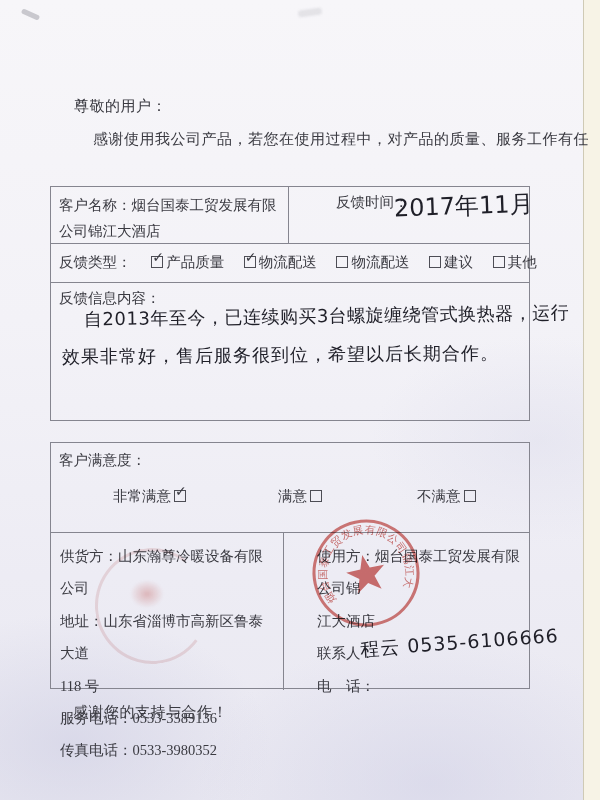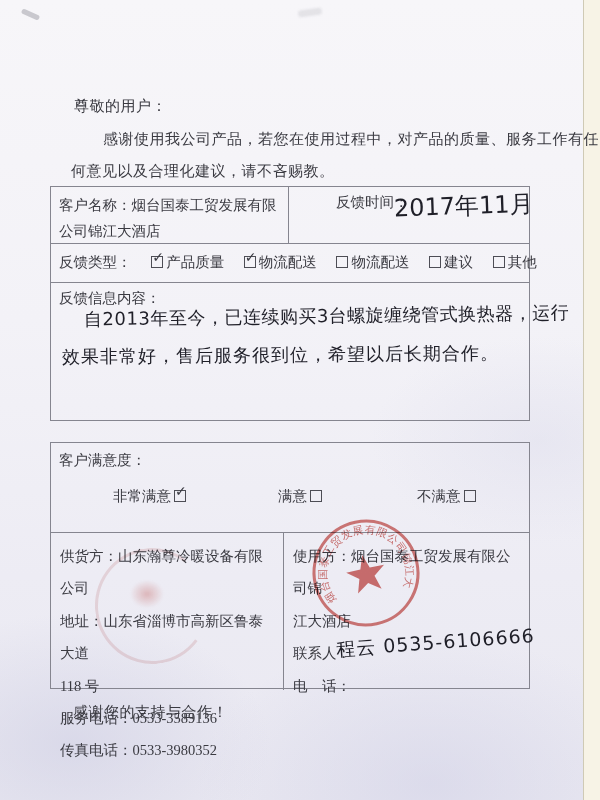--- a/index.html
+++ b/index.html
@@ -16,39 +16,39 @@
   }
   .edge-right{position:absolute;top:0;right:0;width:16px;height:800px;
     background:#f7f3e6;border-left:1px solid rgba(175,168,140,.55);}
   .smudge{position:absolute;border-radius:3px;}
   .sm1{left:21px;top:12px;width:19px;height:5px;background:rgba(125,125,138,.38);transform:rotate(24deg);}
   .sm2{left:298px;top:9px;width:24px;height:7px;background:rgba(150,150,162,.2);transform:rotate(-8deg);filter:blur(1px);}
   .title{position:absolute;left:0;top:56px;width:584px;text-align:center;
     font-size:23px;font-weight:700;letter-spacing:3px;color:#2b2b31;}
   .pline{position:absolute;font-size:15px;letter-spacing:.5px;color:#3a3a41;white-space:nowrap;}
   .salutation{left:74px;top:97px;}
-  .intro1{left:103px;top:130px;}
+  .intro1{left:93px;top:130px;}
   .intro2{left:71px;top:162px;}
   .closing{left:73px;top:703px;}
 
   .tbl{position:absolute;left:50px;width:480px;box-sizing:border-box;
     border:1px solid #85858f;font-size:14.5px;color:#3a3a41;}
   #tbl1{top:186px;height:235px;}
   #tbl2{top:442px;height:247px;}
 
   .r1{display:flex;height:56px;gap:39px;}
   .cell{box-sizing:border-box;}
   .name-cell{width:238px;border-right:1px solid #85858f;padding:5px 8px;line-height:26px;}
   .time-cell{flex:1;position:relative;padding:6px 8px;}
   .r2{border-top:1px solid #85858f;height:38px;line-height:37px;padding-left:8px;white-space:nowrap;}
   .r3{border-top:1px solid #85858f;position:relative;height:138px;}
   .r3 .plabel{padding:6px 8px;}
   .r4{position:relative;height:89px;}
   .r4 .plabel{padding:8px 8px;}
-  .r5{display:flex;border-top:1px solid #85858f;height:157px;}
+  .r5{display:flex;border-top:1px solid #85858f;height:157px;gap:24px;}
   .sup-cell{width:233px;border-right:1px solid #85858f;padding:7px 9px;line-height:32.4px;}
   .use-cell{flex:1;position:relative;padding:7px 9px;line-height:32.4px;}
 
   .opt{margin-right:13px;}
   .cb{display:inline-block;width:12px;height:12px;border:1px solid #4d4d55;
     box-sizing:border-box;vertical-align:-1px;margin:0 3px;position:relative;}
   .cb .mark{position:absolute;left:0px;top:-7px;font-size:14px;line-height:14px;
     font-family:"DejaVu Sans",sans-serif;color:#3a3a42;}
   .satopt{position:absolute;top:44px;white-space:nowrap;}
   .sat1{left:62px;} .sat2{left:227px;} .sat3{left:366px;}
@@ -70,21 +70,20 @@
 </head>
 <body>
 
 <div id="scan">
   <div class="edge-right"></div>
   <div class="smudge sm1"></div>
   <div class="smudge sm2"></div>
 
   <div class="pline salutation">尊敬的用户：</div>
   <div class="pline intro1">感谢使用我公司产品，若您在使用过程中，对产品的质量、服务工作有任</div>
-  <div class="pline intro2">何意见以及合理化建议，请不吝赐教。</div>
 
   <div class="tbl" id="tbl1">
     <div class="r1">
       <div class="cell name-cell">
         <span>客户名称：</span><span>烟台国泰工贸发展有限公司锦江大酒店</span>
       </div>
       <div class="cell time-cell">
         <span>反馈时间：</span>
         <span class="hw hw-time">2017年11月</span>
       </div>

